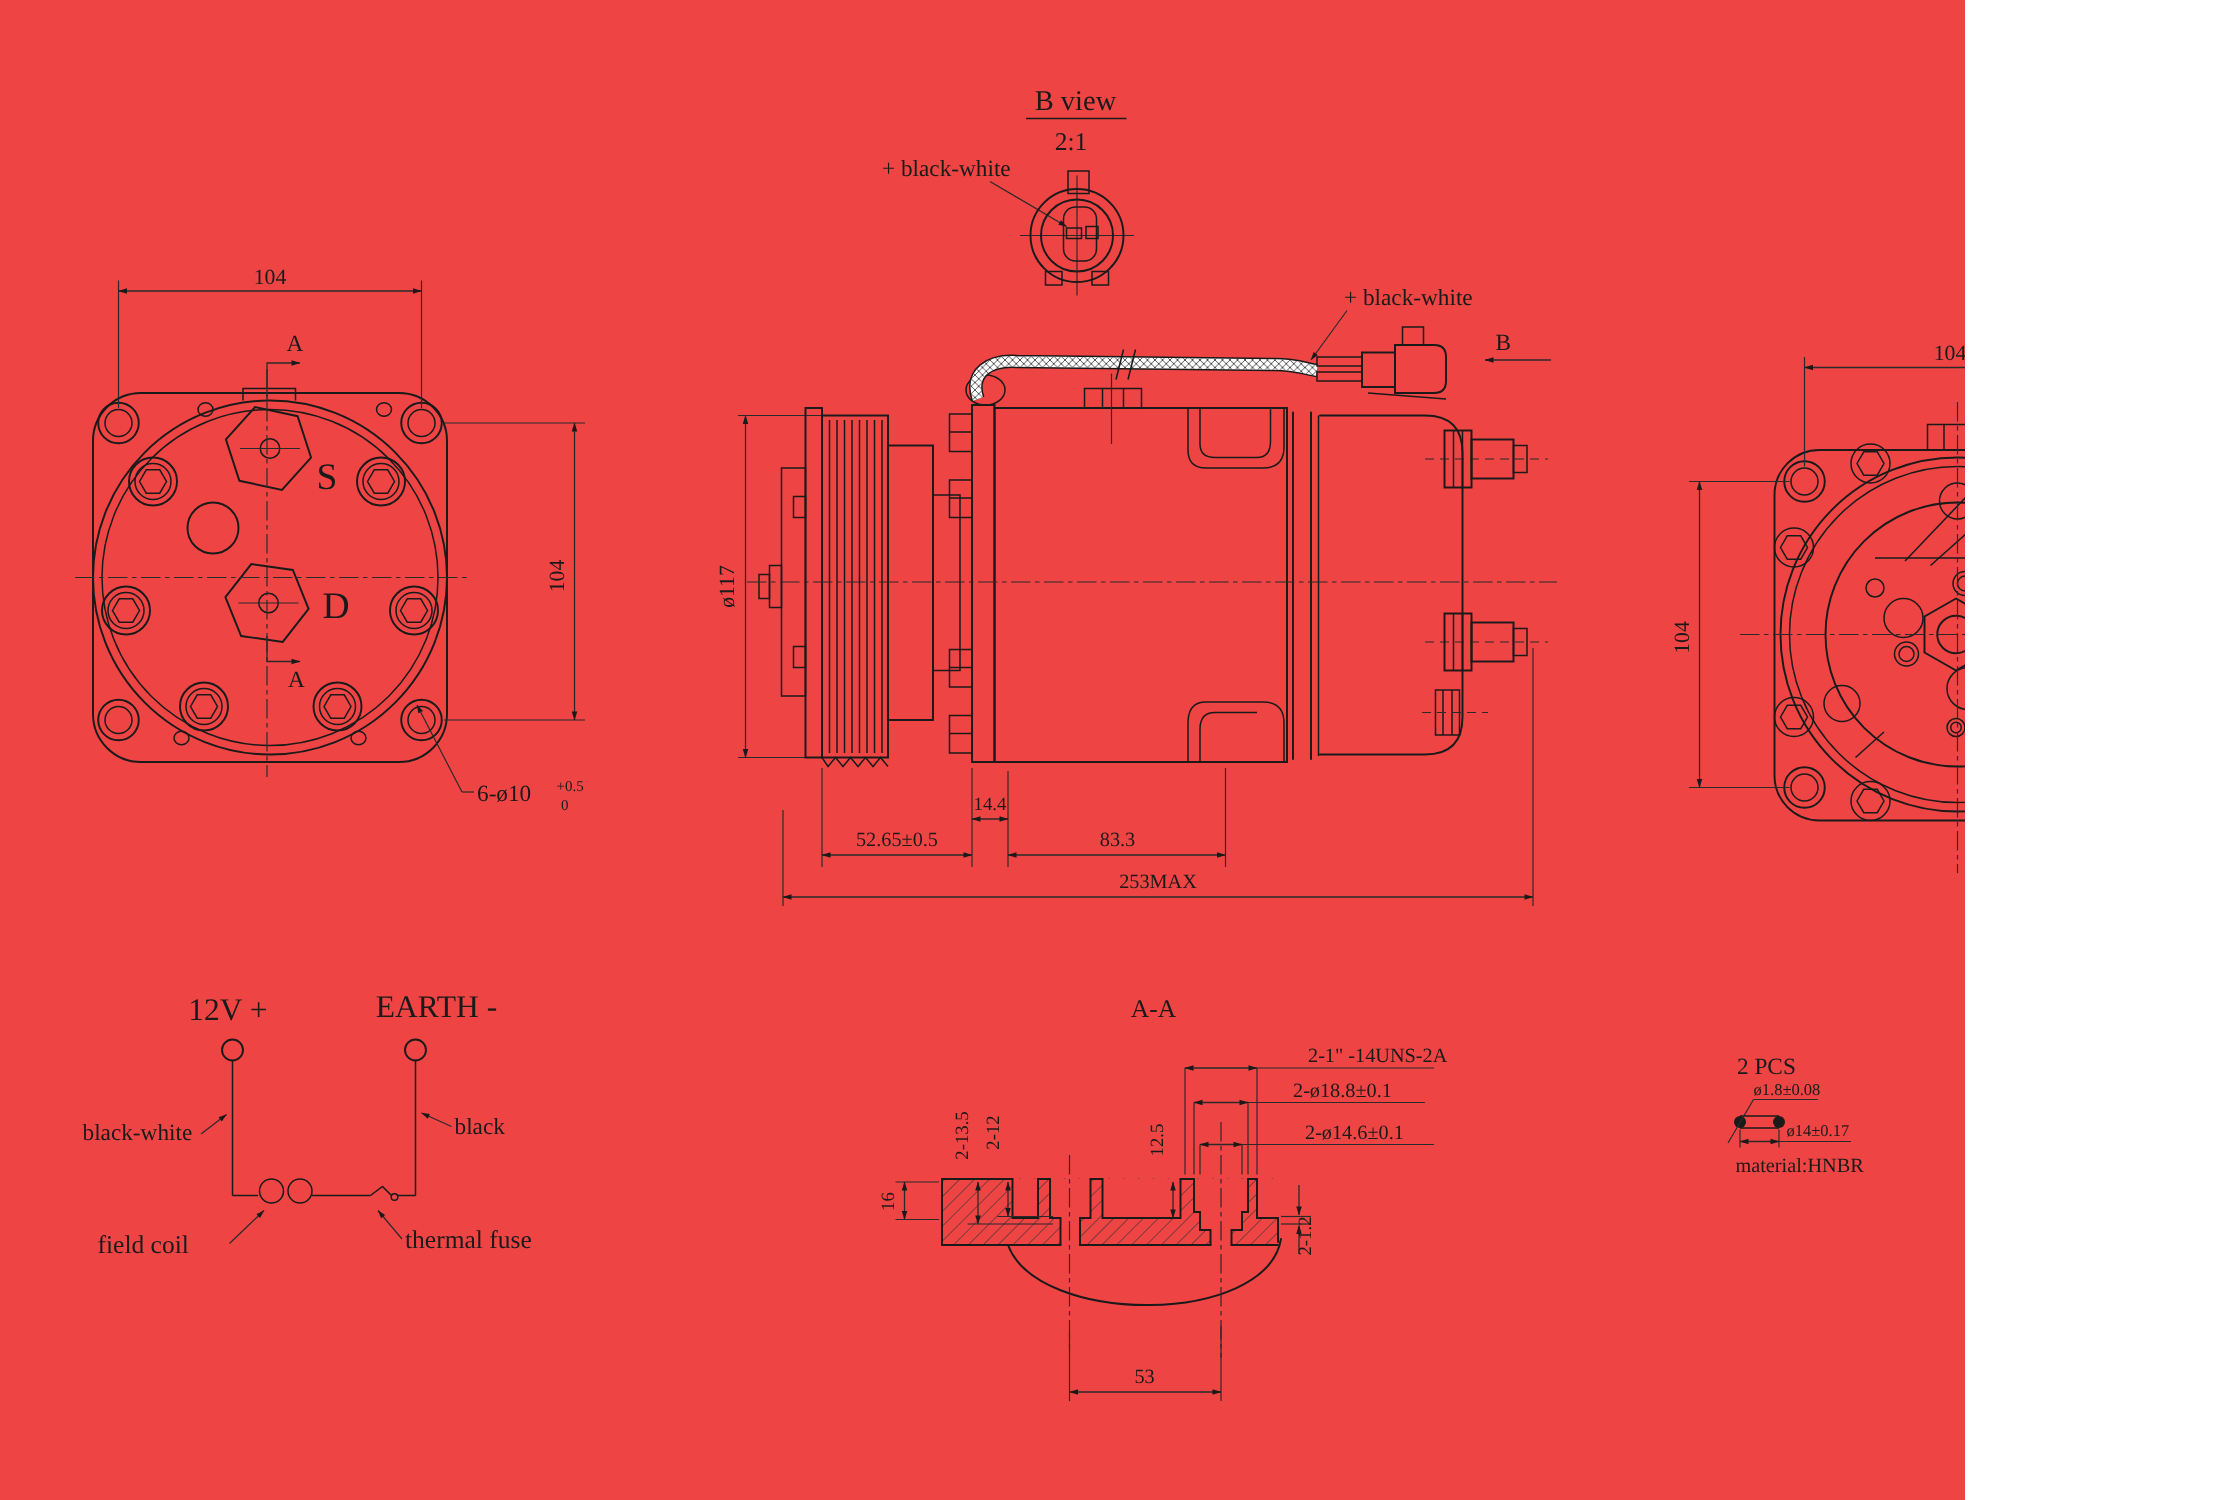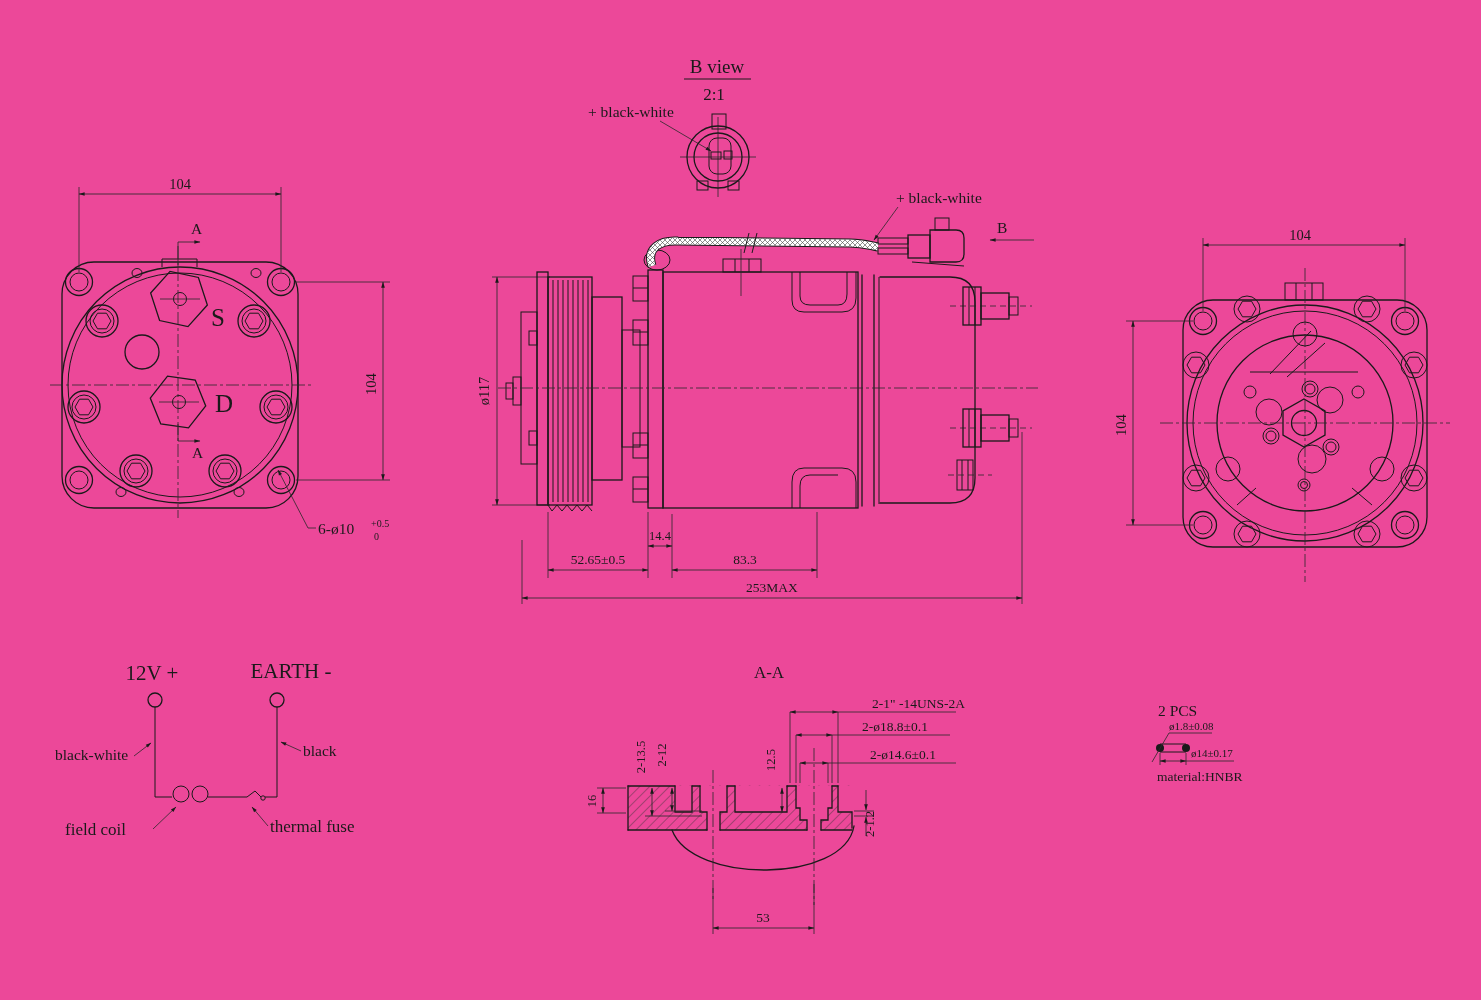--- a/index.html
+++ b/index.html
@@ -1,16 +1,16 @@
 <!DOCTYPE html>
 <html><head>
 <meta charset="utf-8">
 <style>
   html,body{margin:0;padding:0;background:#ffffff;}
-  .stage{width:1481px;height:1000px;position:relative;background:#ec4899;overflow:hidden;text-decoration:underline;}
+  .stage{width:1310px;height:1000px;position:relative;background:#ef4444;overflow:hidden;text-decoration:underline;}
   svg{display:block;}
   svg text{font-family:"Liberation Serif", serif; fill:#1a1a1a;}
   .t10{font-size:10px;} .t11{font-size:11px;} .t12{font-size:12.5px;} .t13{font-size:13.5px;}
   .t14{font-size:14.5px;} .t15{font-size:15.5px;} .t17{font-size:17px;} .t19{font-size:19px;}
   .t21{font-size:21px;} .t25{font-size:25px;}
   .mid{text-anchor:middle;}
   .ln{stroke:#1a1a1a;stroke-width:1.3;fill:none;stroke-linecap:round;}
   .ln2{stroke:#1a1a1a;stroke-width:1;fill:none;}
   .thin{stroke:#2a2a2a;stroke-width:0.8;fill:none;}
   .dim{stroke:#2a2a2a;stroke-width:0.85;fill:none;}

